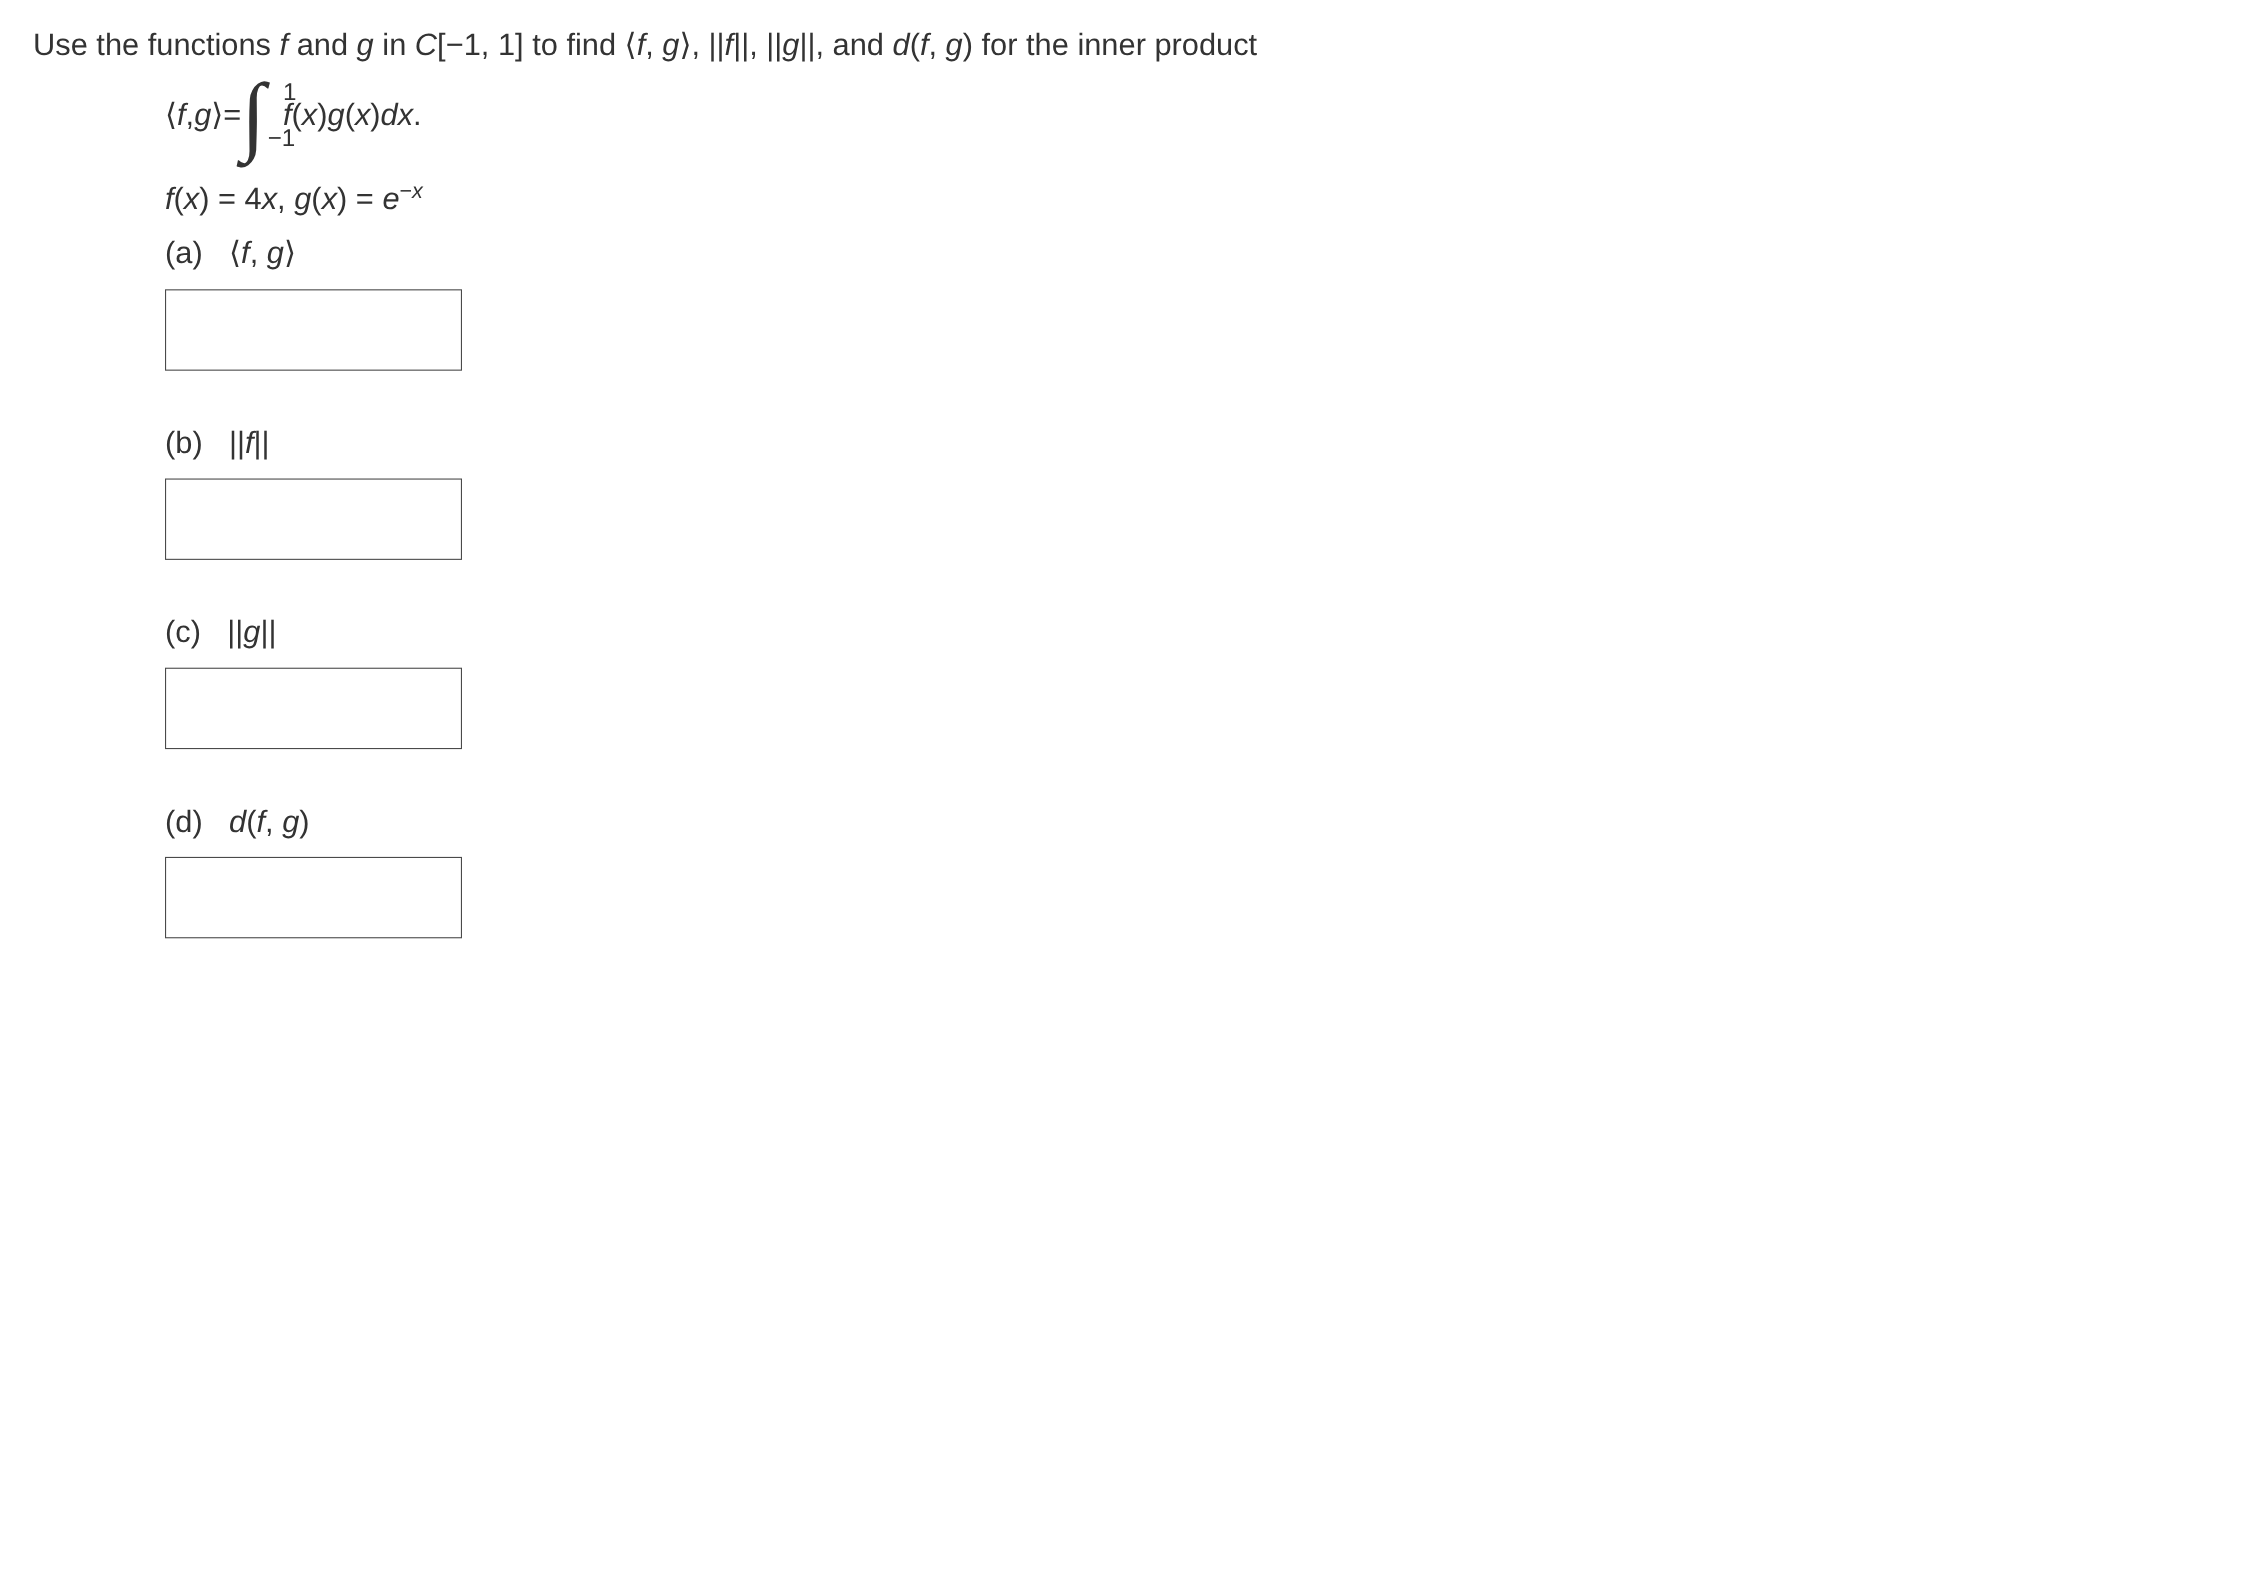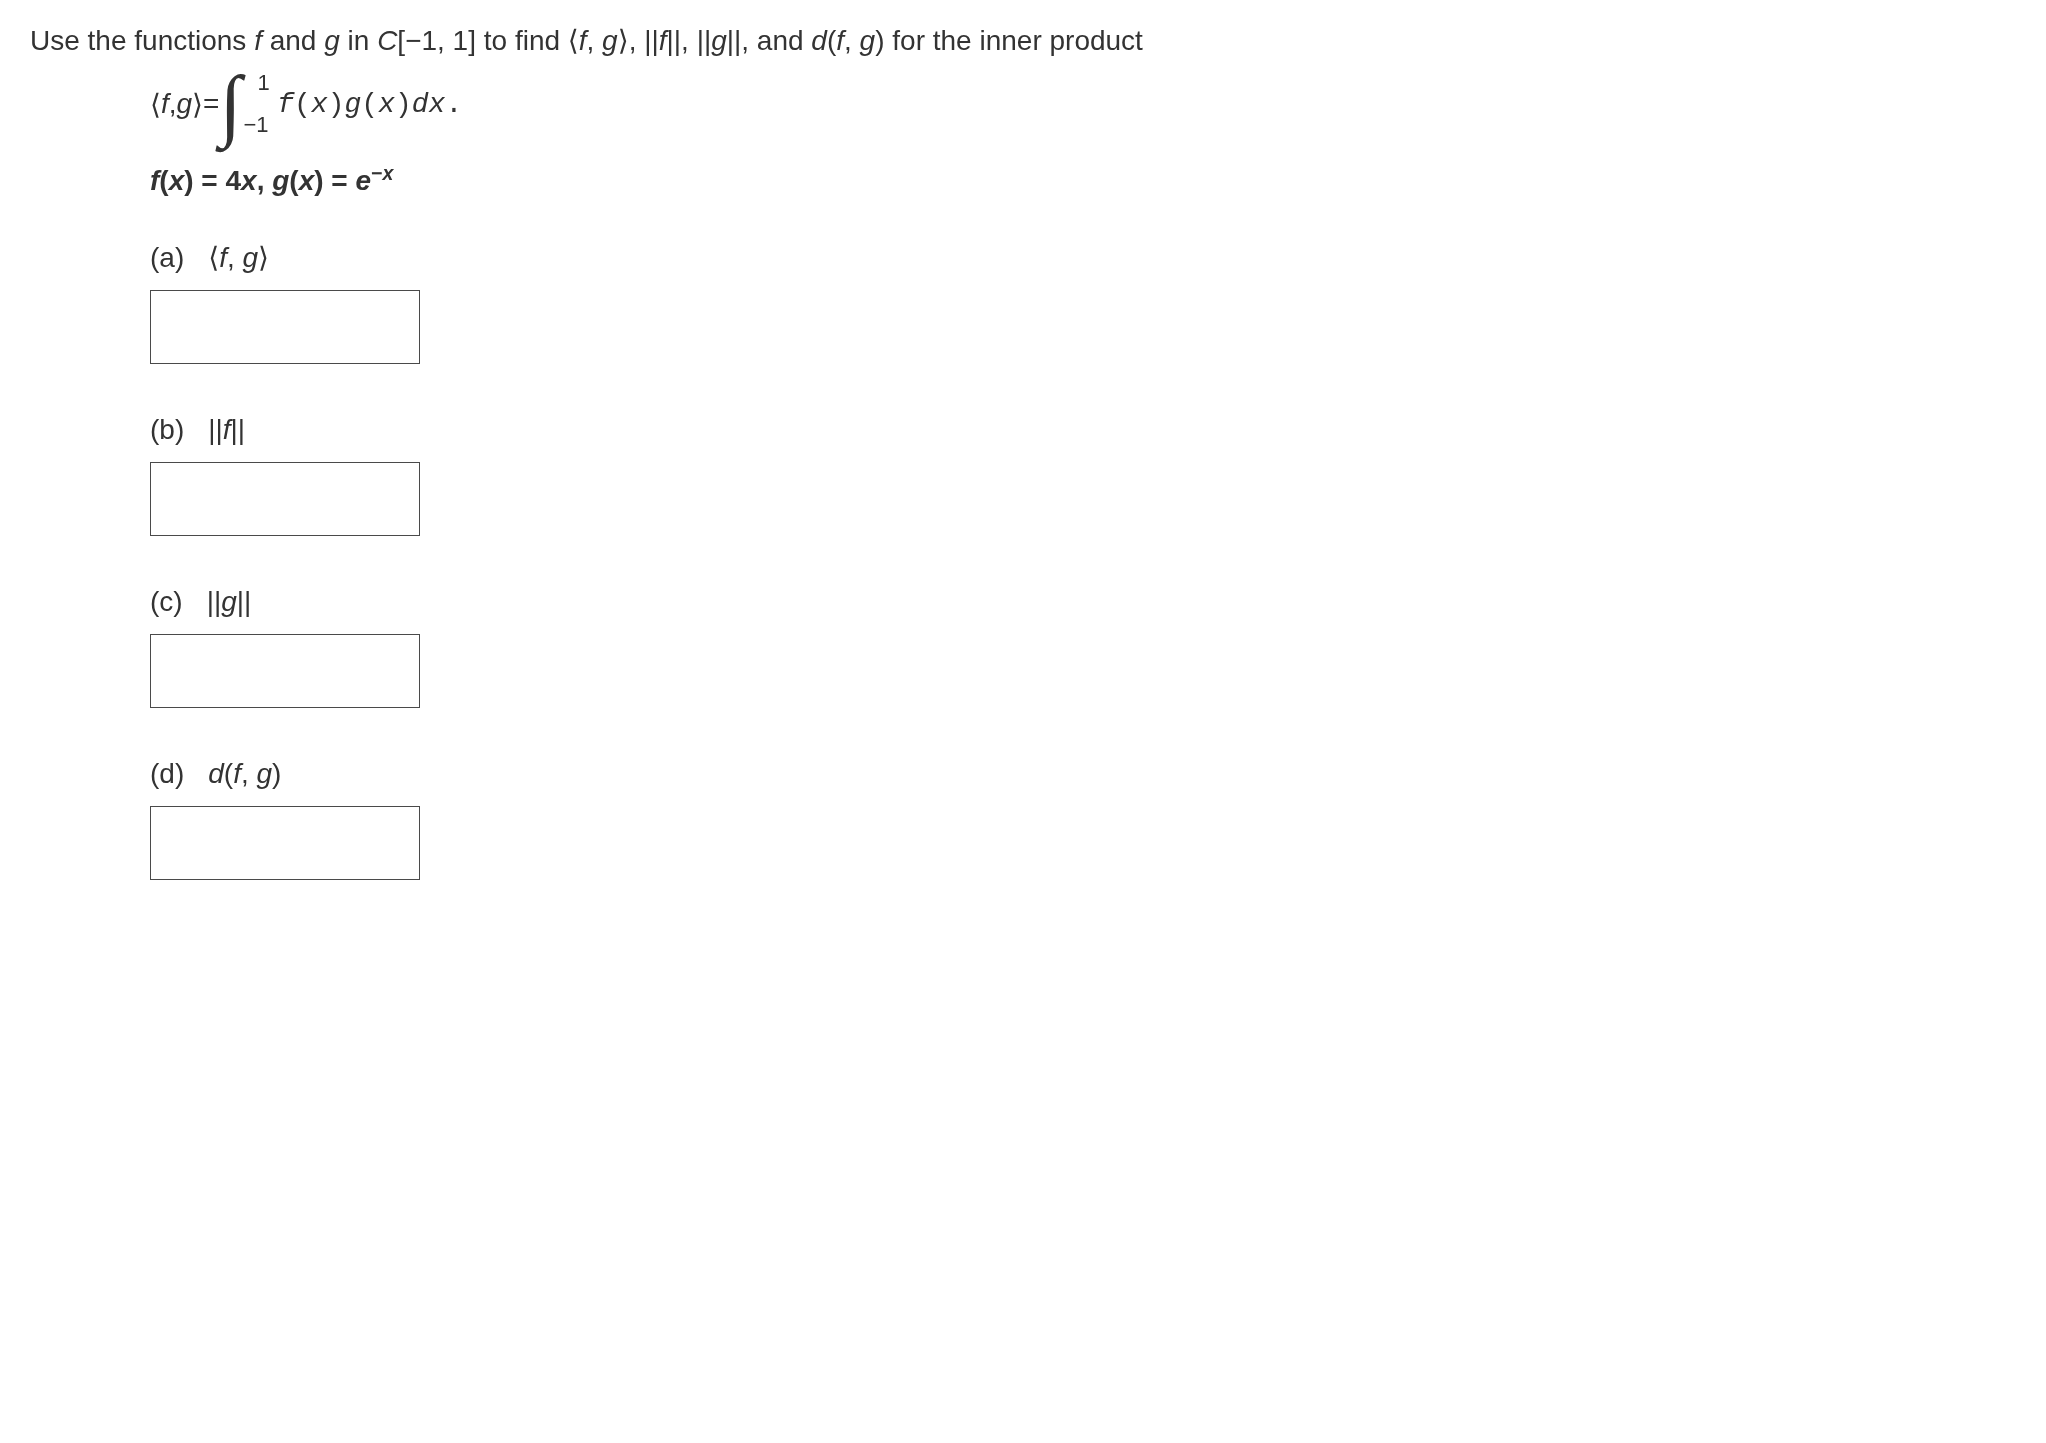--- a/index.html
+++ b/index.html
@@ -41,26 +41,24 @@
       left: 38px;
       font-size: 22px;
     }
     .integral-lower {
       position: absolute;
       bottom: -6px;
       left: 24px;
       font-size: 22px;
     }
     .integral-body {
-      margin-left: 36px;
-      font-family: Liberation Mono, monospace;
+      margin-left: 16px;
     }
     .funcs {
-      margin-bottom: 44px;
-      font-weight: bold;
+      margin-bottom: 16px;
     }
     .part {
       margin-bottom: 50px;
     }
     .part-header {
       display: flex;
       align-items: center;
       gap: 24px;
       margin-bottom: 16px;
     }

